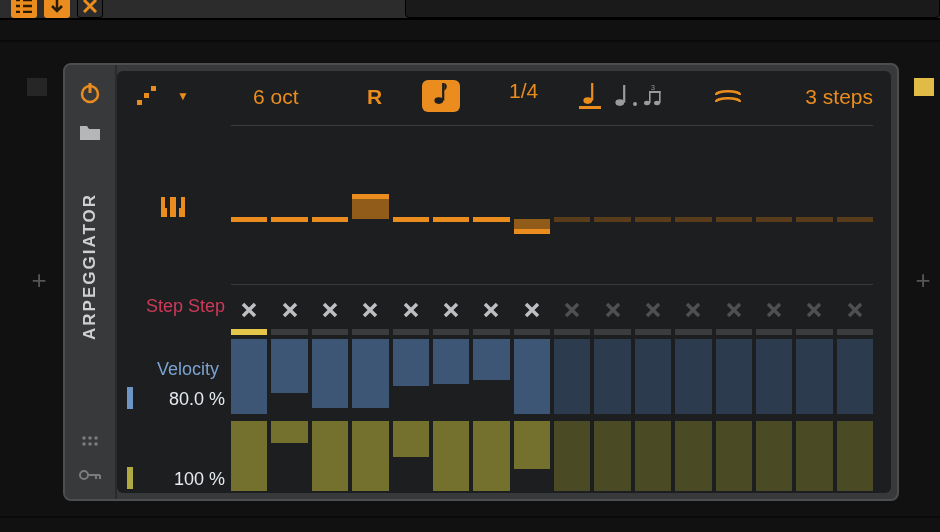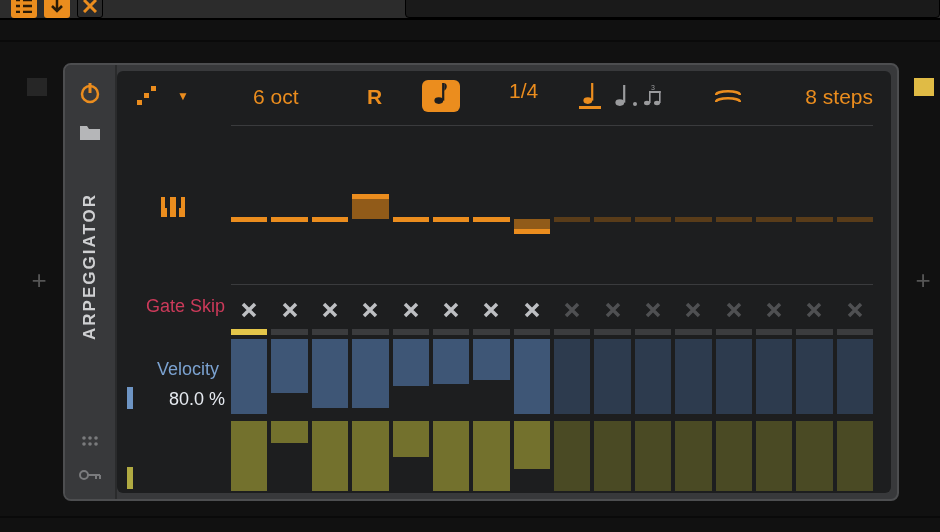--- a/index.html
+++ b/index.html
@@ -272,21 +272,21 @@
             <rect x="6" y="6" width="11.6" height="2"></rect>
             <text x="8" y="5" font-size="7" fill="#9a9b9d">3</text>
           </svg>
         </div>
       </div>
       <div class="retrig-icon">
         <svg width="26" height="18" viewBox="0 0 26 18">
             <path d="M1 14c0-5 24-5 24 0M1 7c0-5 24-5 24 0"></path>
           </svg>
       </div>
-      <div class="hdr-txt steps-txt">8 steps</div>
+      <div class="hdr-txt steps-txt">3 steps</div>
     </div>
 
     <div class="hline hl1"></div>
 
     <div class="piano-icon">
       <svg width="24" height="20" viewBox="0 0 24 20">
         <rect x="0" y="0" width="6" height="20"></rect>
           <rect x="9" y="0" width="6" height="20"></rect>
           <rect x="18" y="0" width="6" height="20"></rect>
         <rect x="4" y="0" width="4" height="11" fill="#1d1e1f"></rect>
@@ -342,21 +342,21 @@
         <div class="cell">
           <div class="oct-base" style="top: 38px; background: rgb(138, 86, 20); opacity: 0.55;"></div>
         </div>
         <div class="cell">
           <div class="oct-base" style="top: 38px; background: rgb(138, 86, 20); opacity: 0.55;"></div>
         </div>
       </div>
 
     <div class="hline hl2"></div>
 
-    <div class="lab lab-skip">Gate Skip</div>
+    <div class="lab lab-skip">Step Step</div>
     <div class="lane lane-x" id="lane-x">
         <div class="cell">
           <div class="x on">
             <svg viewBox="0 0 18 18">
               <path d="M3 3l12 12M15 3L3 15" stroke-width="3.5" fill="none"></path>
             </svg>
           </div>
         </div>
         <div class="cell">
           <div class="x on">
@@ -564,20 +564,21 @@
         </div>
         <div class="cell">
           <div class="vbar dim" style="height: 75px;"></div>
         </div>
         <div class="cell">
           <div class="vbar dim" style="height: 75px;"></div>
         </div>
       </div>
 
     <div class="gate-indicator"></div>
+    <div class="lab-gate-val">100 %</div>
     <div class="lane lane-gate" id="lane-gate">
         <div class="cell">
           <div class="gbar" style="height: 70px;"></div>
         </div>
         <div class="cell">
           <div class="gbar" style="height: 22.4px;"></div>
         </div>
         <div class="cell">
           <div class="gbar" style="height: 70px;"></div>
         </div>

